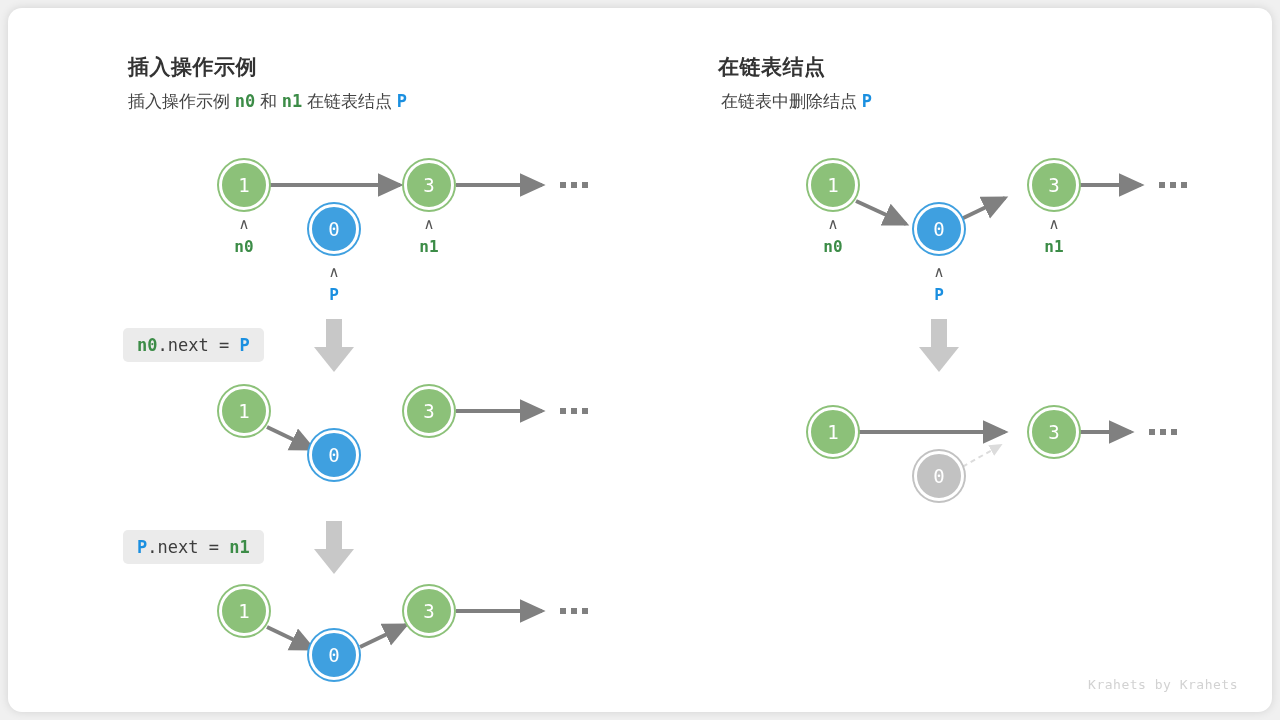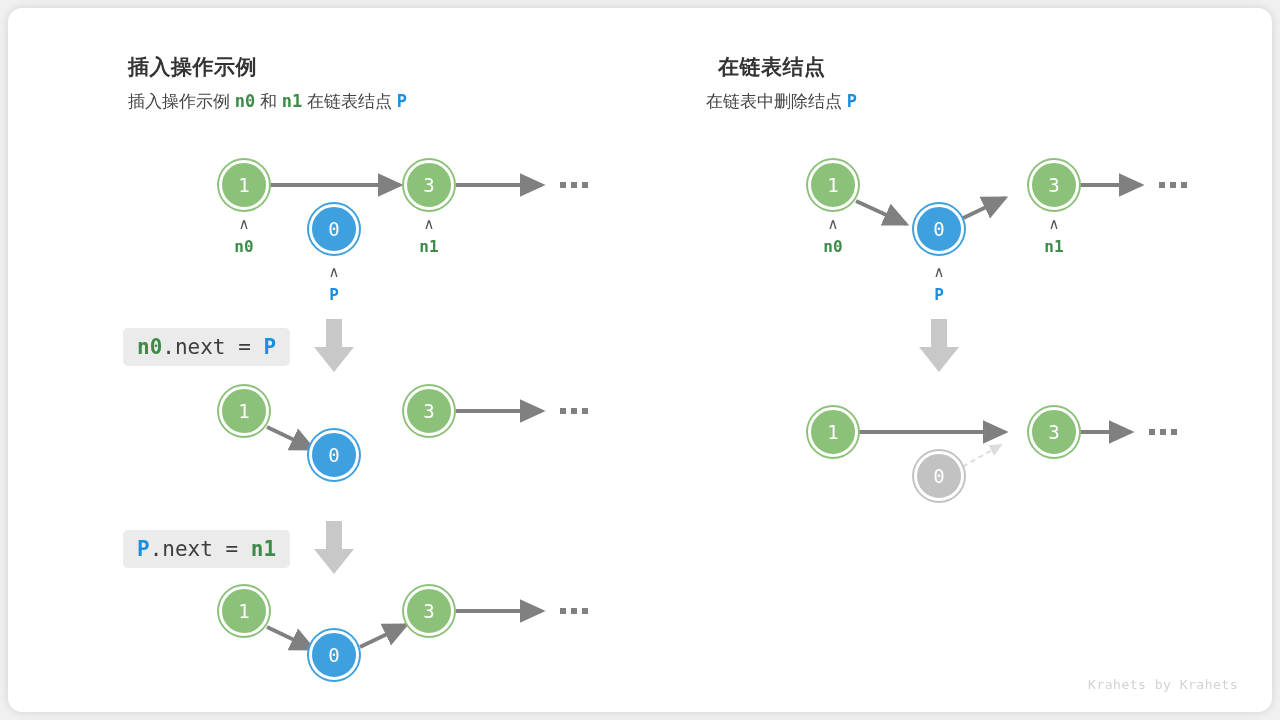--- a/index.html
+++ b/index.html
@@ -32,21 +32,21 @@
   .mono{font-family:"DejaVu Sans Mono","Liberation Mono",monospace;font-weight:bold;}
   .tok-n{color:#3c8c47;}
   .tok-p{color:#1a8fe0;}
 
   
   .codechip{
     position:absolute;
     background:#ebebeb;border-radius:5px;
     padding:7px 14px;
     font-family:"DejaVu Sans Mono","Liberation Mono",monospace;
-    font-size:21px;color:#3d3d3d;white-space:nowrap;
+    font-size:17px;color:#3d3d3d;white-space:nowrap;
   }
   .codechip b{font-weight:bold;}
 
   
   .downarrow{position:absolute;width:42px;height:54px;}
 
   
   .node{
     position:absolute;width:50px;height:50px;border-radius:50%;
     box-sizing:border-box;
@@ -183,21 +183,21 @@
       <i></i>
         <i></i>
         <i></i>
     </div>
   </div>
 
   <div class="panel" id="panel-delete">
 
     <div class="title" style="left:120px;top:45px;">在链表结点</div>
 
-    <div class="subtitle" style="left:108px;top:82px;">
+    <div class="subtitle" style="left:123px;top:82px;">
       <span>在链表中删除结点</span>
       <span class="mono tok-p">P</span>
     </div>
 
     <svg class="edges">
       <defs>
         <marker id="ah-gray2" markerWidth="7" markerHeight="7" refX="5.6" refY="3" orient="auto">
           <path d="M0,0 L6.5,3 L0,6 z" fill="#808080"></path>
         </marker>
         <marker id="ah-light2" markerWidth="7" markerHeight="7" refX="5.6" refY="3" orient="auto">

